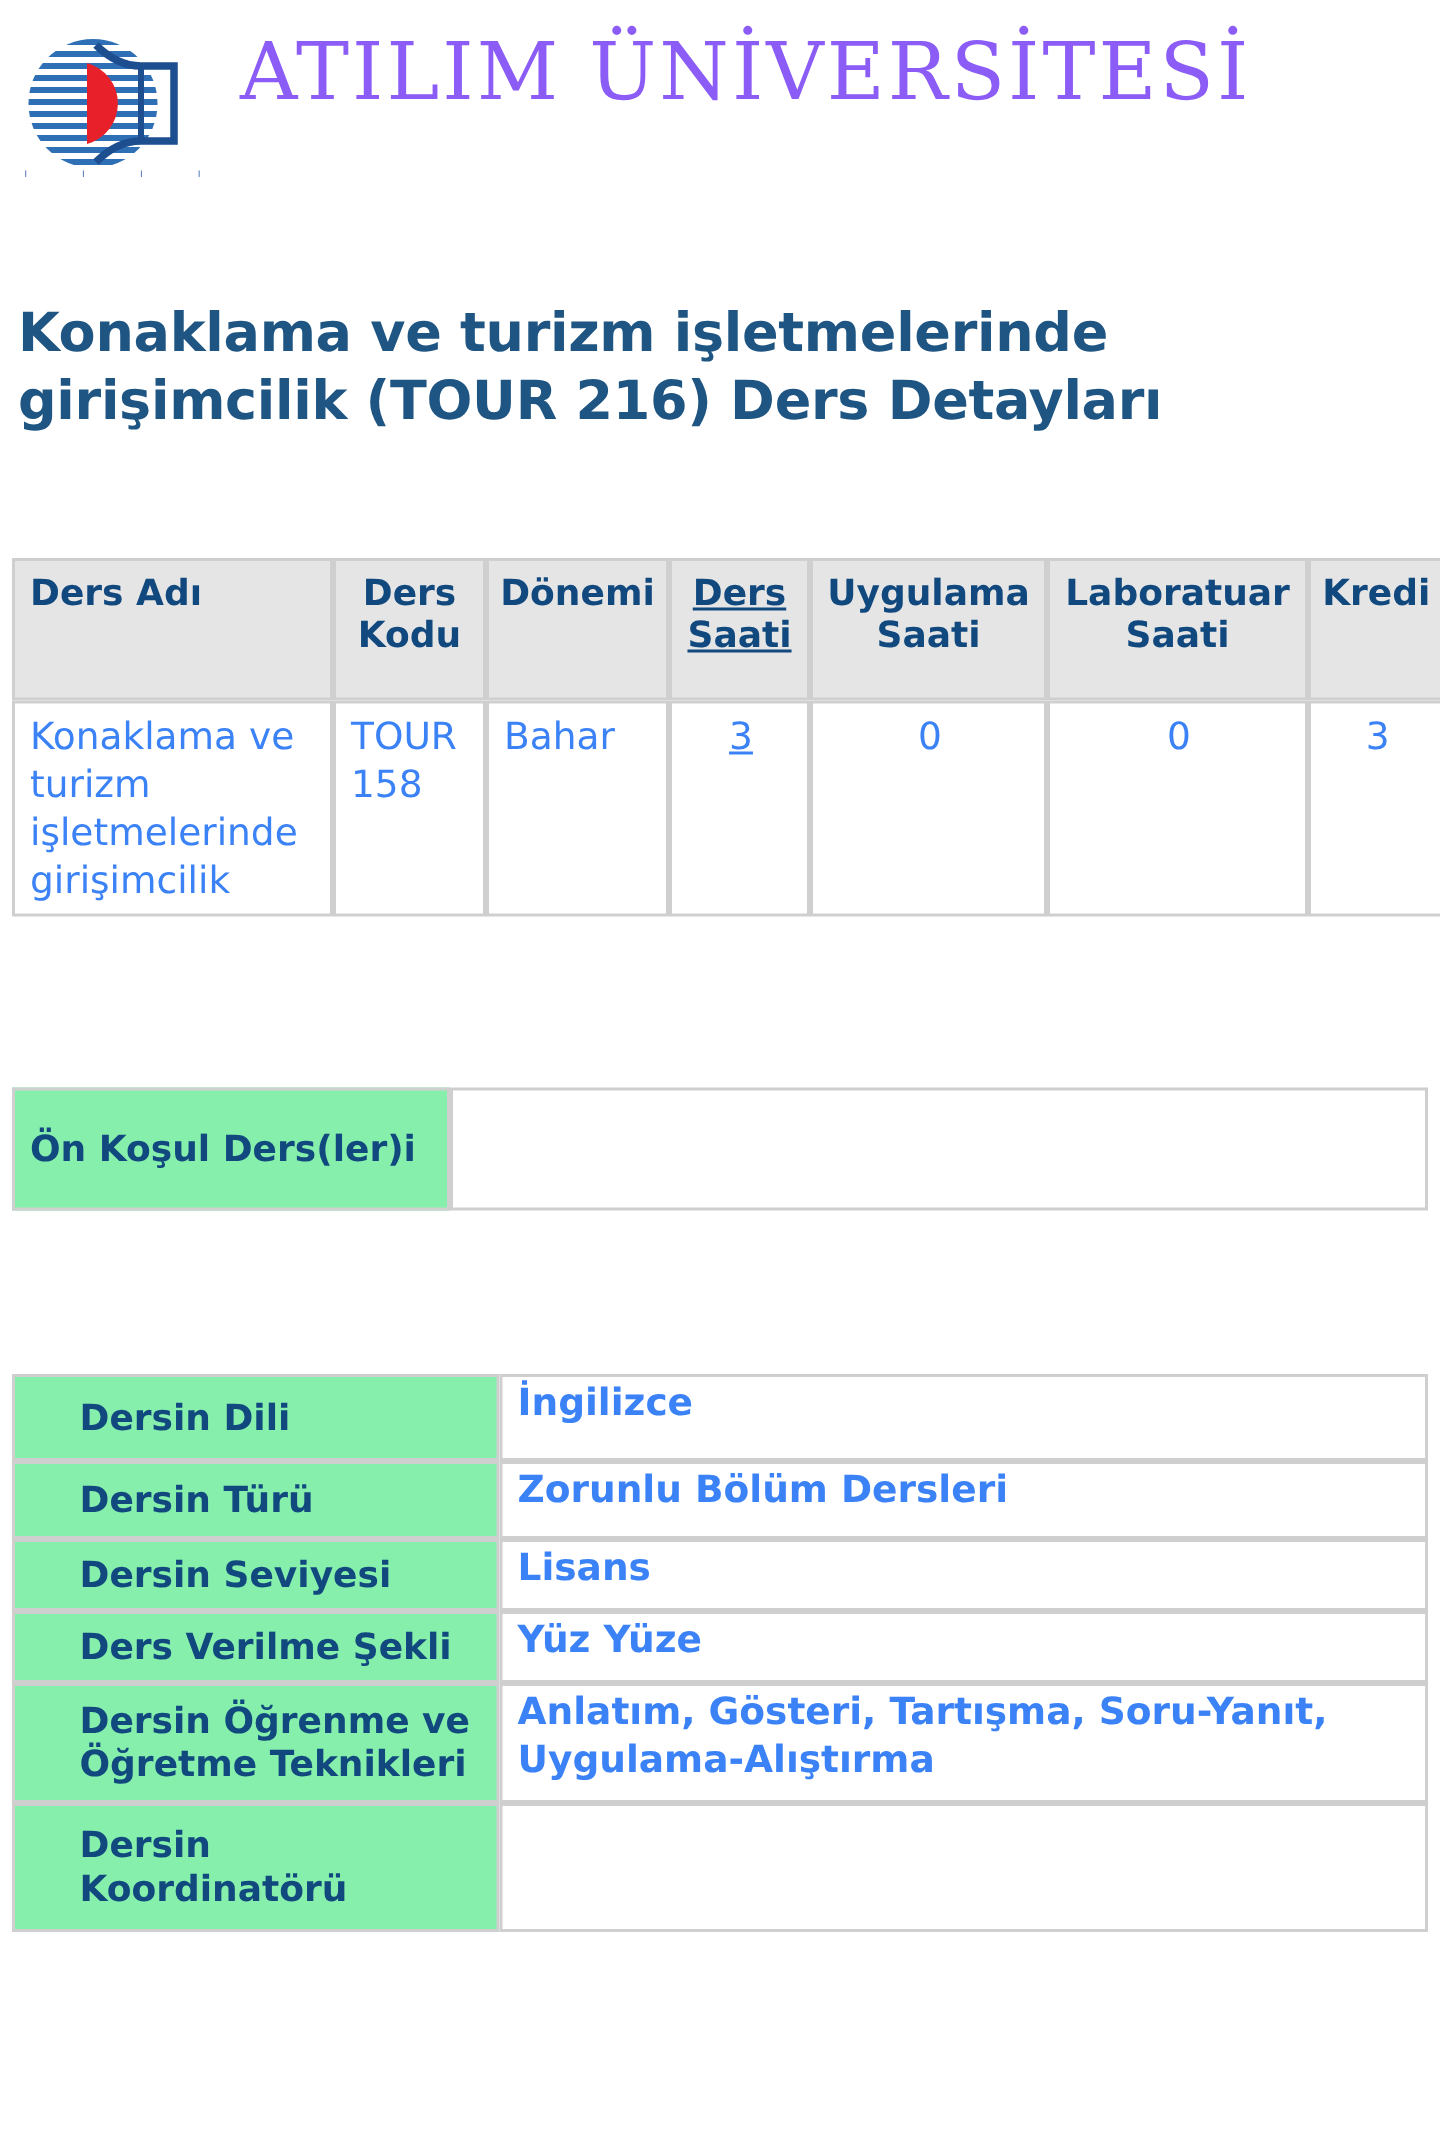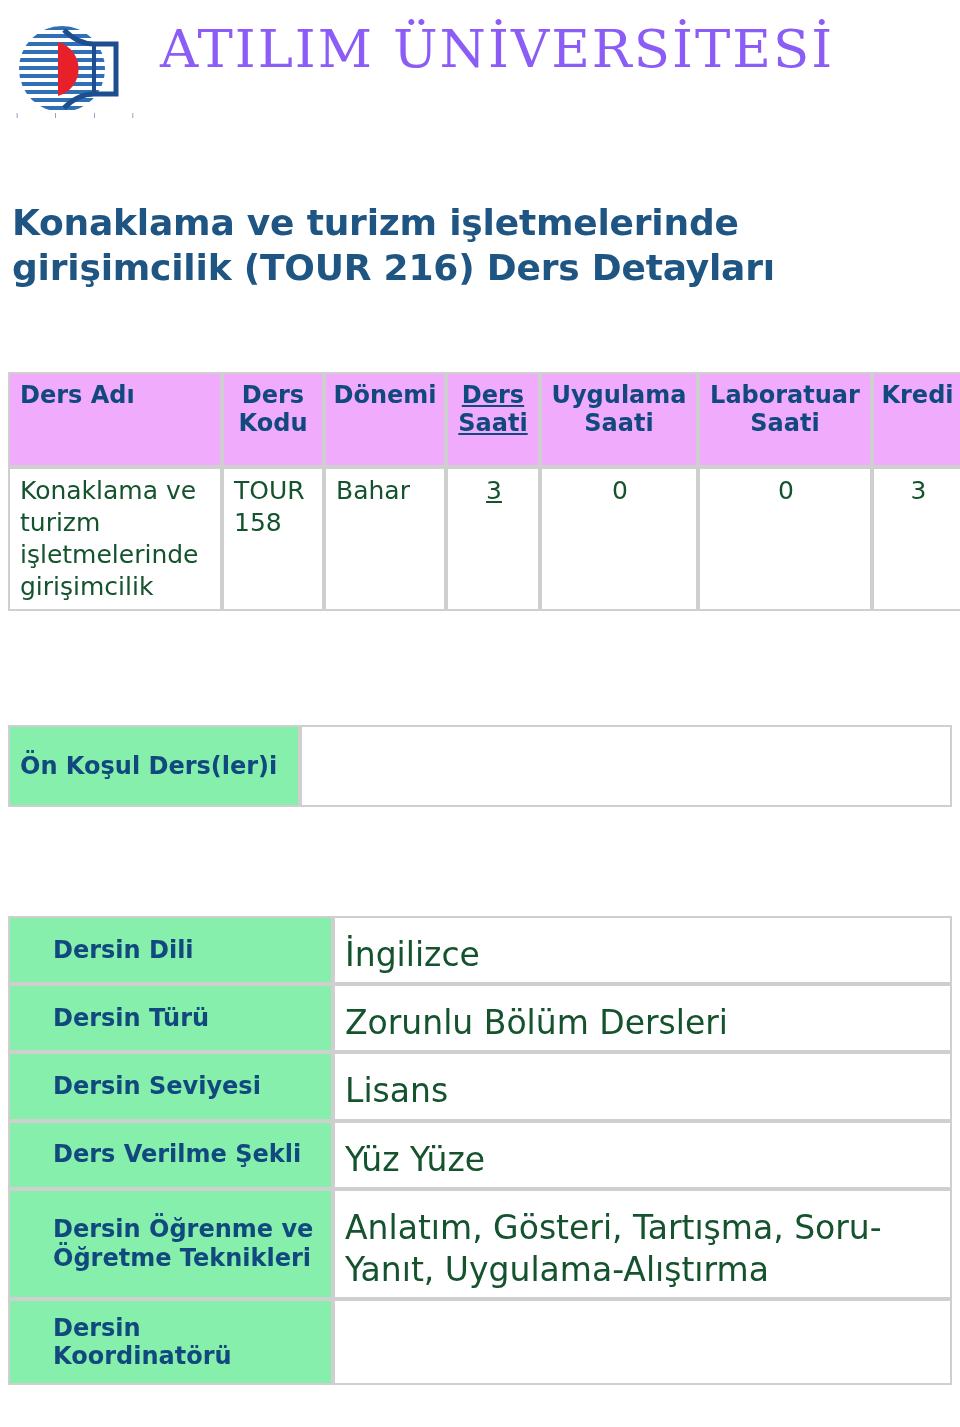--- a/index.html
+++ b/index.html
@@ -73,26 +73,26 @@
   table {
     border-collapse: separate;
     border-spacing: 0;
     table-layout: fixed;
   }
   table td, table th {
     border: 2px solid #cfcfcf;
     vertical-align: top;
     padding: 6px 8px 6px 10px;
     font-size: 24px;
-    color: #14532d;
+    color: #3b82f6;
     line-height: 1.28;
     background: #ffffff;
   }
   th.hcell {
-    background: #f0abfc;
+    background: #e5e5e5;
     color: #11497f;
     font-weight: bold;
     text-align: center;
     vertical-align: top;
     font-size: 24px;
     line-height: 1.18;
     padding: 7px 4px 4px 4px;
   }
   td.lcell {
     background: #86efac;
@@ -134,21 +134,21 @@
   .prereq-table td.vcell { height: 66px; }
 
   
   .info-table {
     position: absolute;
     left: 8px;
     top: 916px;
     width: 944px;
   }
   .info-table td.lcell { width: 272px; padding-left: 43px; }
-  .info-table td.vcell { font-size: 33px; padding-top: 16px; }
+  .info-table td.vcell { font-size: 25px; padding-top: 1px; font-weight: bold; }
   .r-h1 { height: 58px; }
   .r-h2 { height: 52px; }
   .r-h3 { height: 48px; }
   .r-h4 { height: 48px; }
   .r-h5 { height: 80px; }
   .r-h6 { height: 86px; }
 </style>
 </head>
 <body>
 

